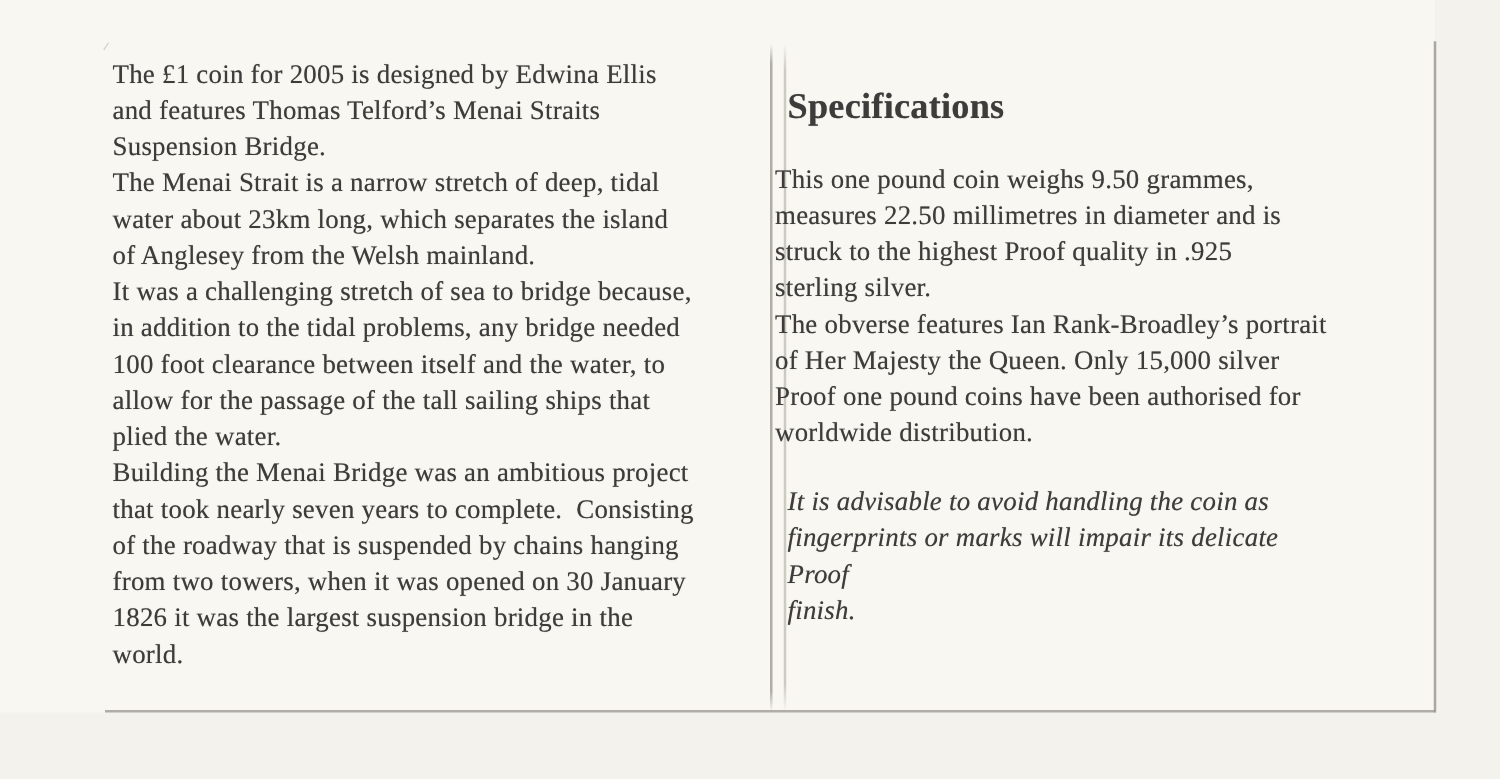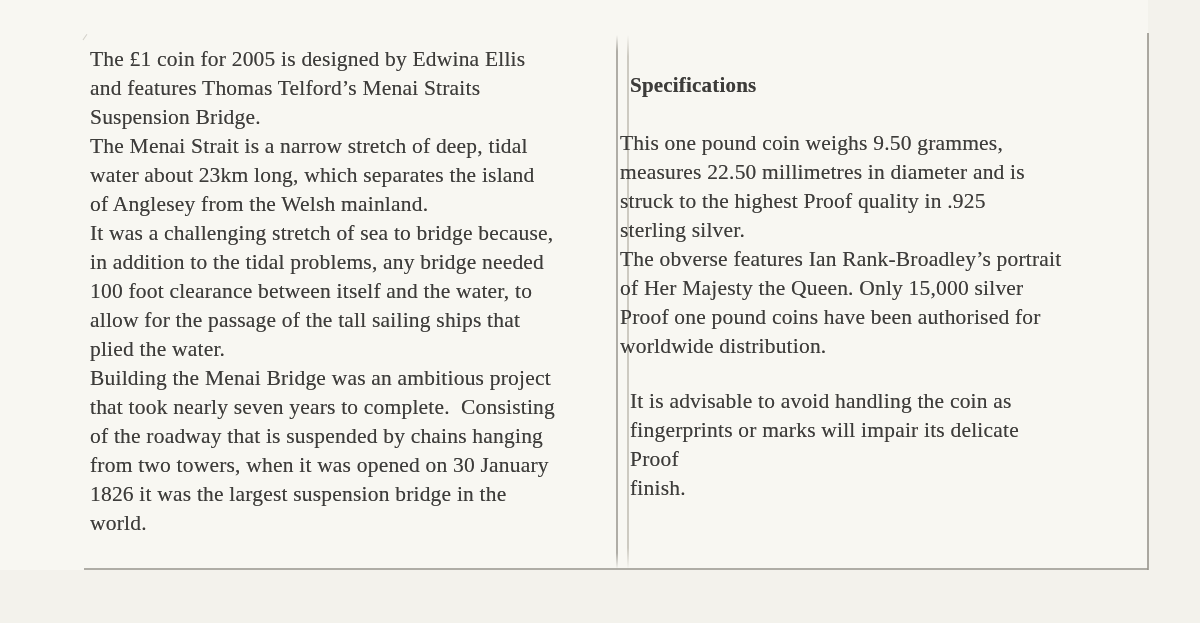--- a/index.html
+++ b/index.html
@@ -61,29 +61,29 @@
     line-height:29px;
     letter-spacing:.2px;
     white-space:pre-wrap;
     text-shadow:0 0 .6px rgba(62,61,58,.55);
   }
   .left-text{left:90px;top:45px;}
   .heading{
     position:absolute;
     left:630px;top:71px;
     color:var(--ink);
-    font-size:21px;
+    font-size:29px;
     line-height:29px;
     font-weight:bold;
     letter-spacing:.2px;
     text-shadow:0 0 .6px rgba(62,61,58,.55);
     font-family:Liberation Serif, serif;
   }
   .specs-text{left:620px;top:129px;}
-  .note-text{left:630px;top:387px;}
+  .note-text{left:630px;top:387px;font-style:italic;}
   
   .speck{
     position:absolute;
     left:84px;top:35px;
     width:6px;height:7px;
     border-left:1px solid #b9b6ae;
     transform:rotate(35deg);
     opacity:.6;
   }
 </style>

